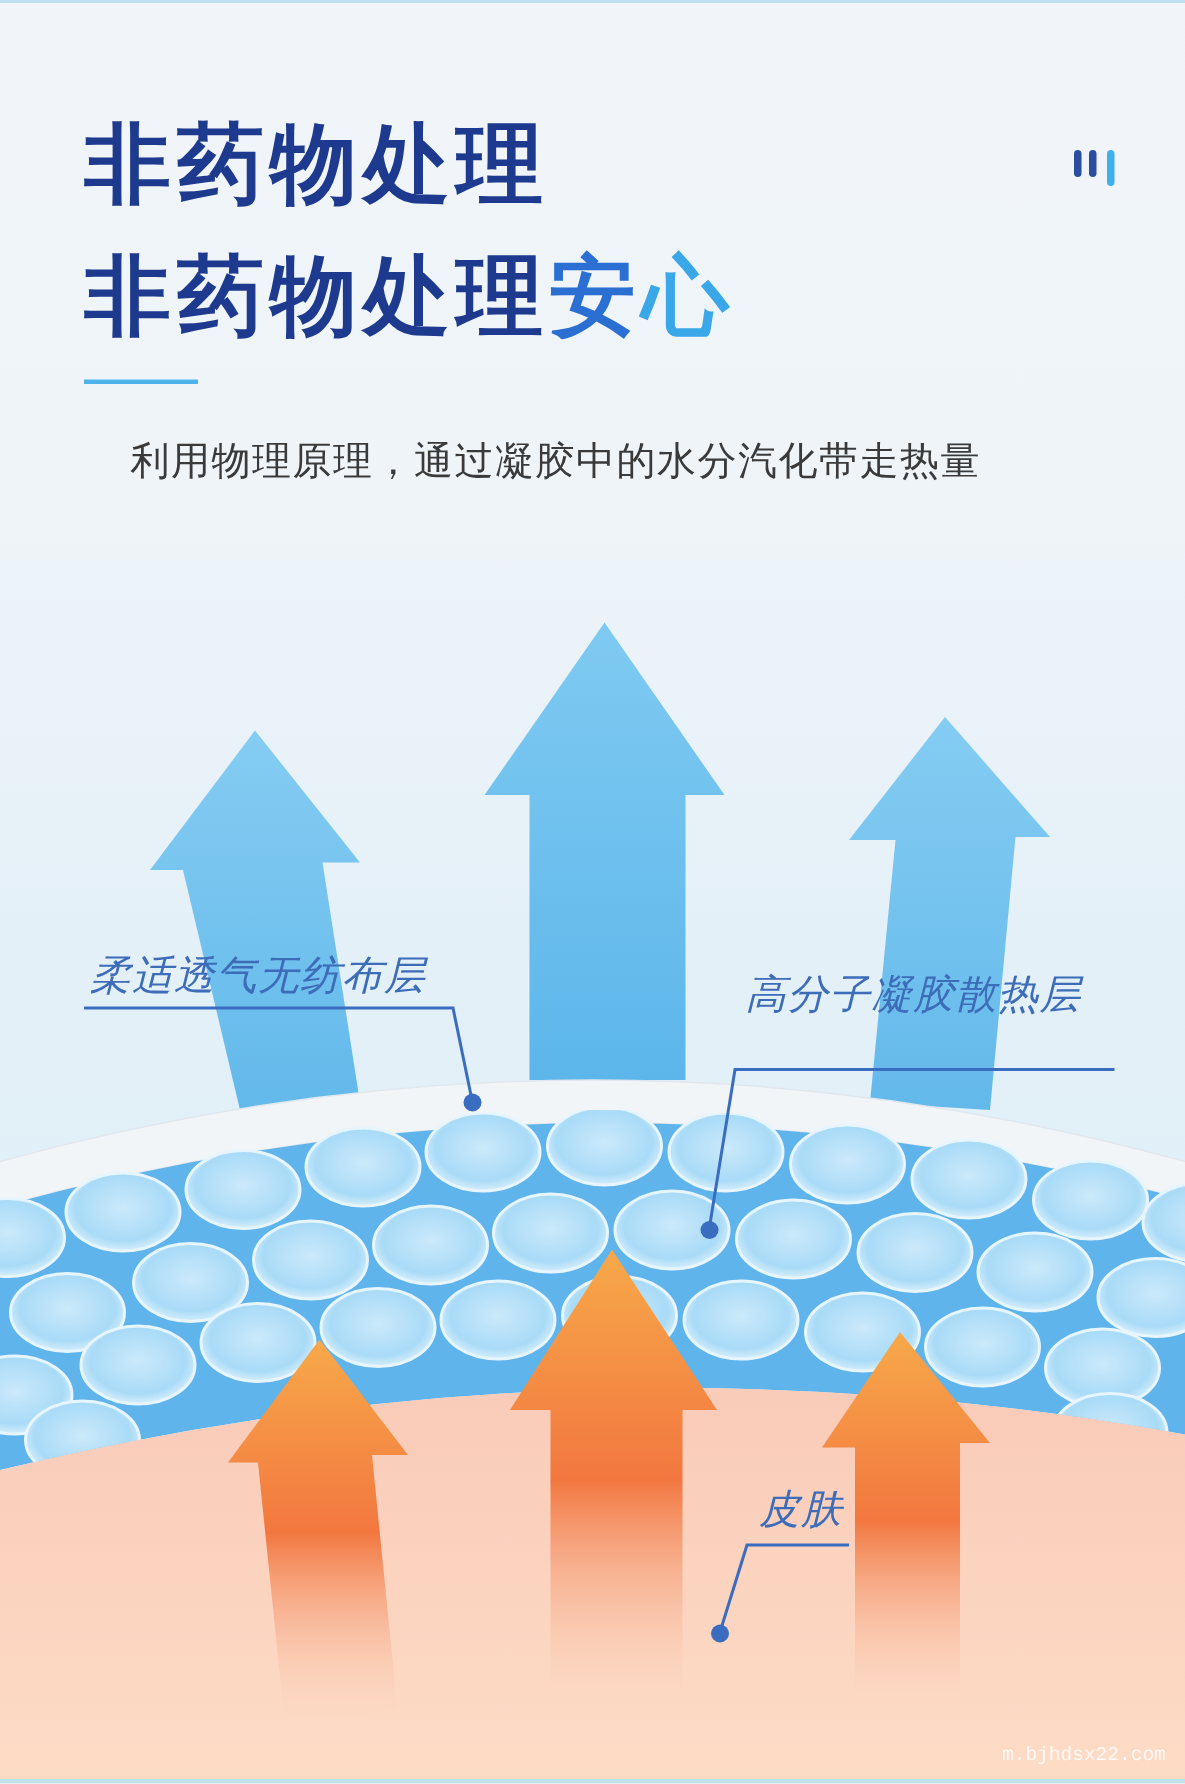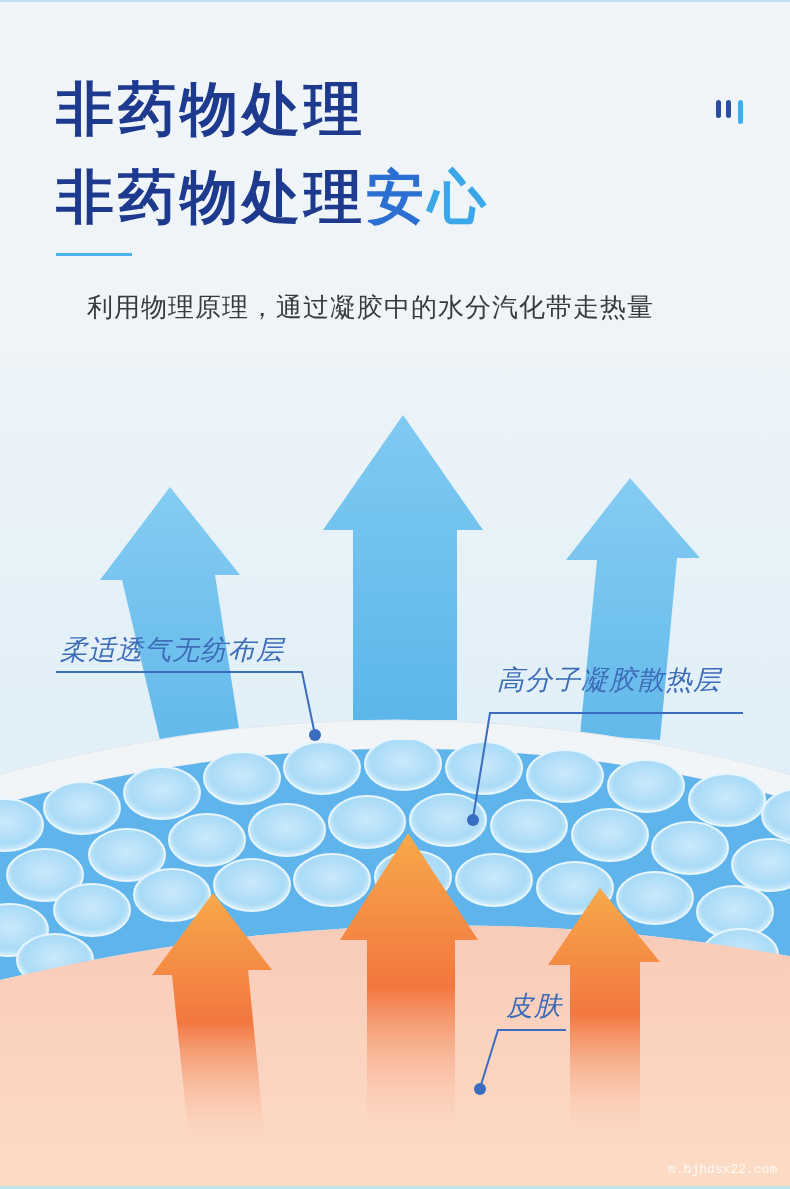--- a/index.html
+++ b/index.html
@@ -135,17 +135,17 @@
     <polyline points="566,1030 498,1030 480,1088"></polyline>
   </g>
   <g fill="#3a6cc0">
     <circle cx="315" cy="735" r="6"></circle>
     <circle cx="473" cy="820" r="6"></circle>
     <circle cx="480" cy="1089" r="6"></circle>
   </g>
 </svg>
 
 <div class="label" style="left:60px; top:632px;">柔适透气无纺布层</div>
-<div class="label" style="left:497px; top:662px;">高分子凝胶散热层</div>
+<div class="label" style="left:497px; top:645px;">高分子凝胶散热层</div>
 <div class="label" style="left:506px; top:988px;text-align:right;">皮肤</div>
 
 <div class="wm">m.bjhdsx22.com</div>
 <div class="bottomline"></div>
 
 </body></html>

